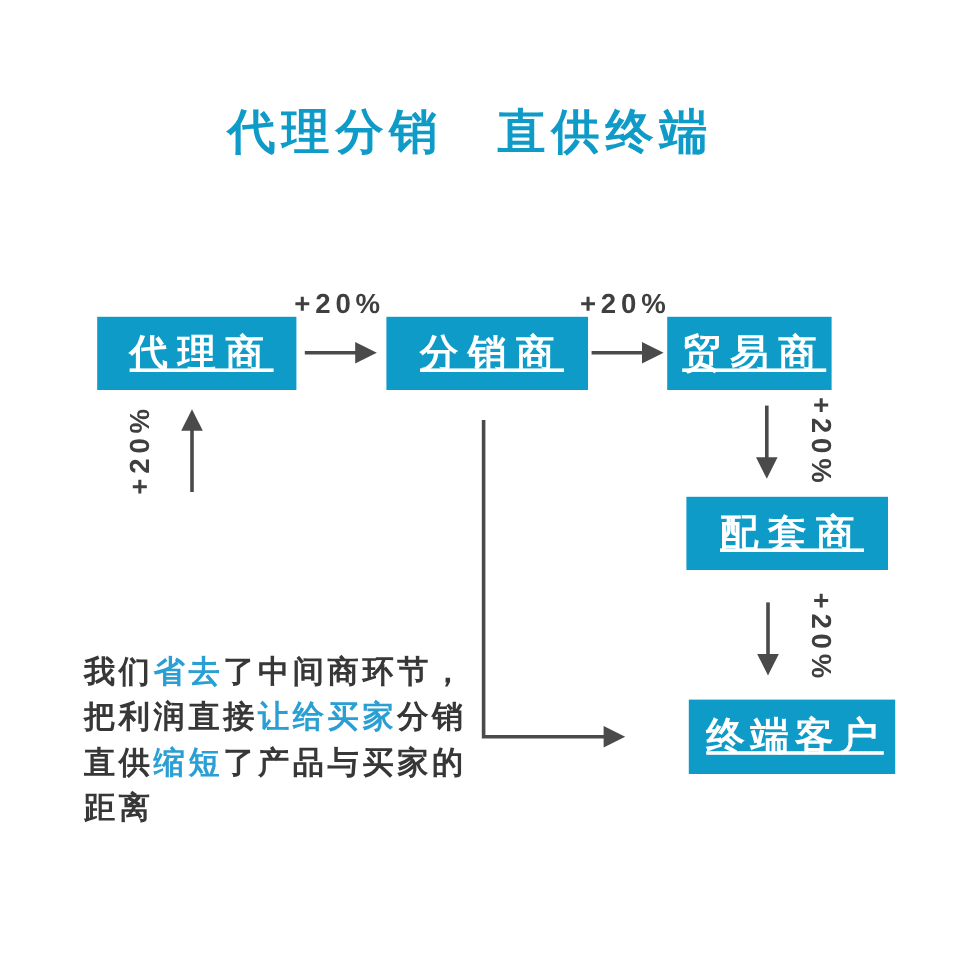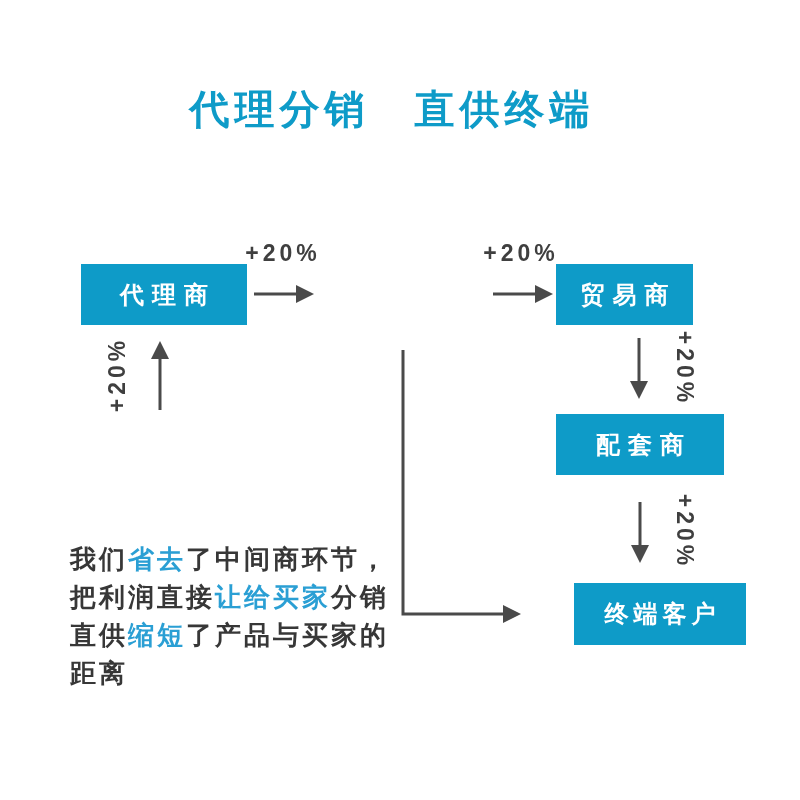--- a/index.html
+++ b/index.html
@@ -18,28 +18,29 @@
     position:absolute;left:0;top:82px;width:784px;text-align:center;
     color:var(--primary);font-size:40px;font-weight:900;letter-spacing:5px;
     white-space:pre;
   }
   .arrows{position:absolute;left:0;top:0;width:800px;height:800px;}
   .arrows line,.arrows polyline{stroke:var(--arrow);stroke-width:3;fill:none;}
   .arrows polygon{fill:var(--arrow);stroke:none;}
   .node{
     position:absolute;background:var(--primary);color:#ffffff;
     display:flex;align-items:center;justify-content:center;
-    font-size:24px;font-weight:700;letter-spacing:8px;padding-left:8px;
+    font-size:32px;font-weight:700;letter-spacing:8px;padding-left:8px;
     white-space:nowrap;
+    text-decoration:underline;
   }
   .n-agent      {left:81px; top:264px;width:166px;height:61px;}
   .n-distributor{left:322px;top:264px;width:168px;height:61px;}
   .n-trader     {left:556px;top:264px;width:137px;height:61px;}
   .n-factory    {left:81px; top:415px;width:170px;height:61px;letter-spacing:5px;padding-left:5px;}
-  .n-supplier   {left:556px;top:414px;width:168px;height:61px;}
+  .n-supplier   {left:572px;top:414px;width:168px;height:61px;}
   .n-customer   {left:557px;top:583px;width:172px;height:62px;letter-spacing:5px;padding-left:5px;margin-left:17px;}
   .alabel{
     position:absolute;width:110px;text-align:center;
     font-size:23px;font-weight:600;letter-spacing:4px;color:#3f3f3f;white-space:nowrap;
   }
   .al-h1{left:228px;top:240px;}
   .al-h2{left:466px;top:240px;}
   .al-vl{left:62px; top:361px;transform:rotate(-90deg);}
   .al-vr1{left:629px;top:355px;transform:rotate(90deg);}
   .al-vr2{left:629px;top:518px;transform:rotate(90deg);}
@@ -72,20 +73,21 @@
     <polygon points="639,399 630,381 648,381"></polygon>
 
     <line x1="640" y1="502" x2="640" y2="546"></line>
     <polygon points="640,563 631,545 649,545"></polygon>
 
     <polyline points="403,350 403,614 504,614"></polyline>
     <polygon points="521,614 503,605 503,623"></polygon>
   </svg>
 
   <div class="node n-agent">代理商</div>
+  <div class="node n-distributor">分销商</div>
   <div class="node n-trader">贸易商</div>
   <div class="node n-supplier">配套商</div>
   <div class="node n-customer">终端客户</div>
 
   <div class="alabel al-vl">+20%</div>
   <div class="alabel al-h1">+20%</div>
   <div class="alabel al-h2">+20%</div>
   <div class="alabel al-vr1">+20%</div>
   <div class="alabel al-vr2">+20%</div>
 

